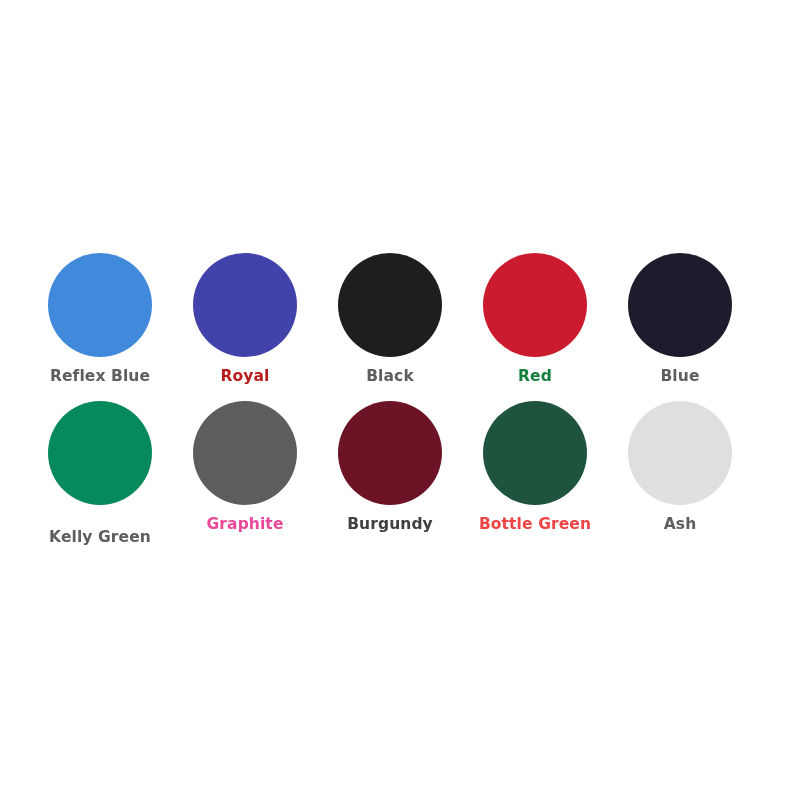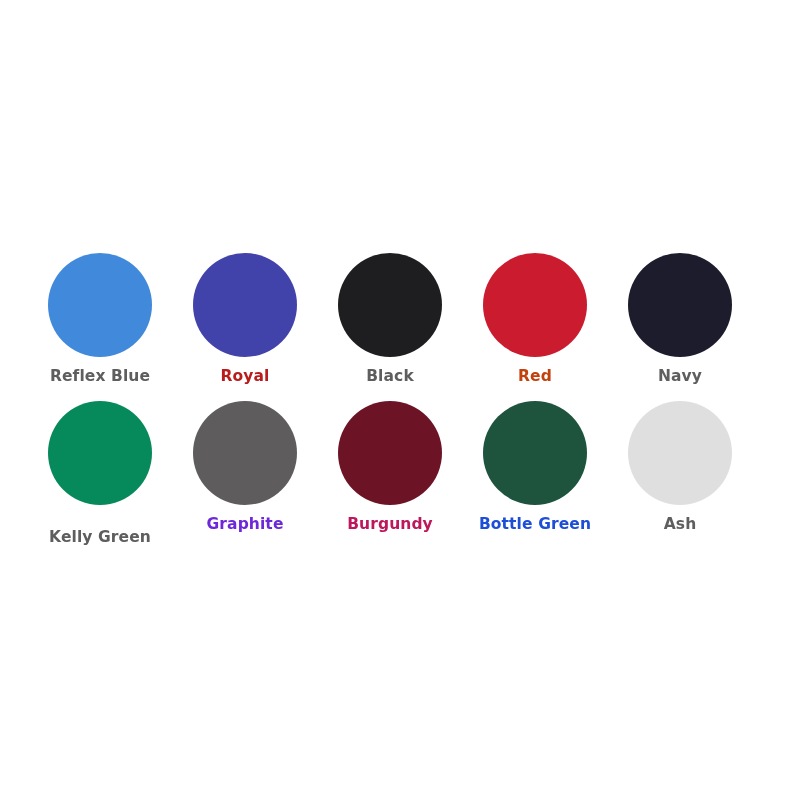--- a/index.html
+++ b/index.html
@@ -78,46 +78,46 @@
       <span class="swatch-label" style="color: #b91c1c;">Royal</span>
     </div>
 
     <div class="swatch-cell">
       <span class="swatch-dot" style="background-color: rgb(30, 30, 32);"></span>
       <span class="swatch-label" style="color: rgb(94, 94, 94); text-align: right;">Black</span>
     </div>
 
     <div class="swatch-cell">
       <span class="swatch-dot" style="background-color: rgb(203, 27, 46);"></span>
-      <span class="swatch-label" style="color: #c2410c;">Red</span>
+      <span class="swatch-label" style="color: #15803d;">Red</span>
     </div>
 
     <div class="swatch-cell">
       <span class="swatch-dot" style="background-color: rgb(28, 28, 44);"></span>
-      <span class="swatch-label" style="color: rgb(94, 94, 94);">Navy</span>
+      <span class="swatch-label" style="color: rgb(94, 94, 94);">Blue</span>
     </div>
 
     <div class="swatch-cell">
       <span class="swatch-dot" style="background-color: rgb(6, 137, 91);"></span>
       <span class="swatch-label" style="color: rgb(94, 94, 94); margin-top: 24px;">Kelly Green</span>
     </div>
 
     <div class="swatch-cell">
       <span class="swatch-dot" style="background-color: rgb(95, 92, 94);"></span>
-      <span class="swatch-label" style="color: #6d28d9;">Graphite</span>
+      <span class="swatch-label" style="color: #ec4899;">Graphite</span>
     </div>
 
     <div class="swatch-cell">
       <span class="swatch-dot" style="background-color: rgb(108, 20, 38);"></span>
-      <span class="swatch-label" style="color: #be185d;">Burgundy</span>
+      <span class="swatch-label" style="color: #404040;">Burgundy</span>
     </div>
 
     <div class="swatch-cell">
       <span class="swatch-dot" style="background-color: rgb(30, 83, 62);"></span>
-      <span class="swatch-label" style="color: #1d4ed8;">Bottle Green</span>
+      <span class="swatch-label" style="color: #ef4444;">Bottle Green</span>
     </div>
 
     <div class="swatch-cell">
       <span class="swatch-dot" style="background-color: rgb(223, 223, 224);"></span>
       <span class="swatch-label" style="color: rgb(94, 94, 94); text-align: right;">Ash</span>
     </div>
 
   </div>
 </div>
 

